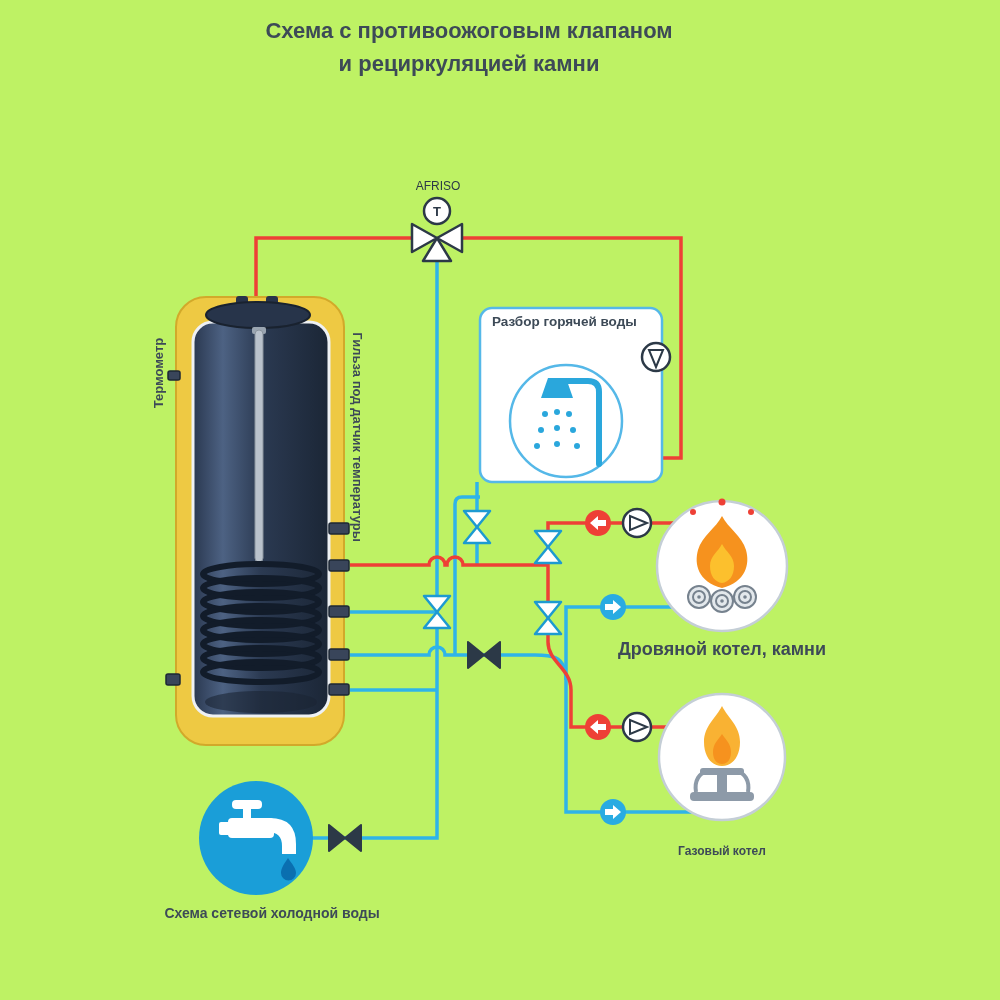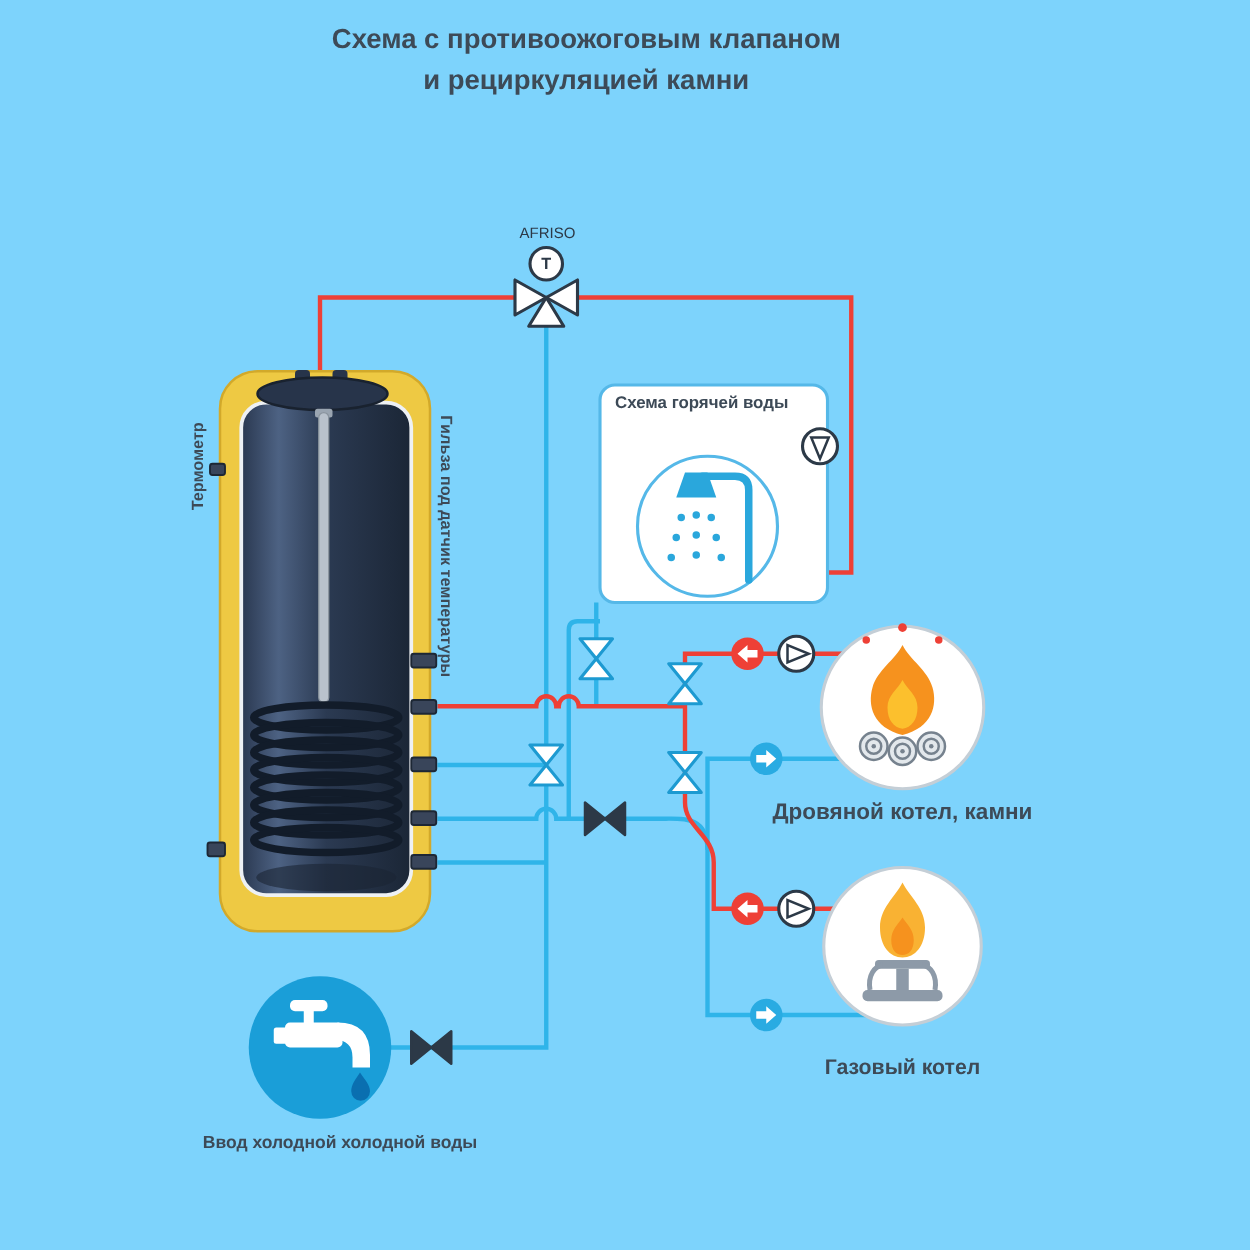--- a/index.html
+++ b/index.html
@@ -1,27 +1,27 @@
 <!DOCTYPE html>
 <html><head>
 <meta charset="utf-8">
 <style>
   html,body{margin:0;padding:0;background:#fff;}
-  .canvas{position:relative;width:1000px;height:1000px;background:#7dd3fc;overflow:hidden;
+  .canvas{position:relative;width:1000px;height:1000px;background:#bef264;overflow:hidden;
           font-family:"Liberation Sans", sans-serif;}
   .canvas svg{position:absolute;left:0;top:0;}
   .lbl{position:absolute;color:#3d4a57;}
   .title{position:absolute;left:469px;top:14px;transform:translateX(-50%);
          text-align:center;font-size:22px;font-weight:bold;color:#3d4a57;
          line-height:33px;white-space:nowrap;}
   .afriso{left:438px;top:179px;transform:translateX(-50%);font-size:12px;font-weight:normal;color:#2c3947;}
   .tletter{left:437px;top:211px;transform:translate(-50%,-50%);font-size:13px;font-weight:bold;color:#2c3947;}
   .boxlbl{left:492px;top:314px;font-size:13.5px;font-weight:bold;}
   .woodlbl{left:722px;top:639px;transform:translateX(-50%);font-size:18px;font-weight:600;white-space:nowrap;}
-  .gaslbl{left:722px;top:844px;transform:translateX(-50%);font-size:17px;font-weight:600;white-space:nowrap;}
+  .gaslbl{left:722px;top:844px;transform:translateX(-50%);font-size:12px;font-weight:600;white-space:nowrap;}
   .thermo{left:158px;top:373px;transform:translate(-50%,-50%) rotate(-90deg);
           font-size:13px;font-weight:600;white-space:nowrap;}
   .sleeve{left:357px;top:437px;transform:translate(-50%,-50%) rotate(90deg);
           font-size:13px;font-weight:600;white-space:nowrap;}
   .coldlbl{left:272px;top:903px;transform:translateX(-50%);text-align:center;
            font-size:14px;font-weight:bold;line-height:21px;white-space:nowrap;}
 </style>
 </head>
 <body>
 
@@ -214,22 +214,22 @@
   </g>
 </svg>
 
 <div class="title">
   <div>Схема с противоожоговым клапаном</div>
   <div>и рециркуляцией камни</div>
 </div>
 
 <div class="lbl afriso">AFRISO</div>
 <div class="lbl tletter">T</div>
-<div class="lbl boxlbl">Схема горячей воды</div>
+<div class="lbl boxlbl">Разбор горячей воды</div>
 <div class="lbl woodlbl">Дровяной котел, камни</div>
 <div class="lbl gaslbl">Газовый котел</div>
 <div class="lbl thermo">Термометр</div>
 <div class="lbl sleeve">Гильза под датчик температуры</div>
 <div class="lbl coldlbl">
-  <div>Ввод холодной холодной воды</div>
+  <div>Схема сетевой холодной воды</div>
 </div>
 
 </div>
 
 </body></html>

